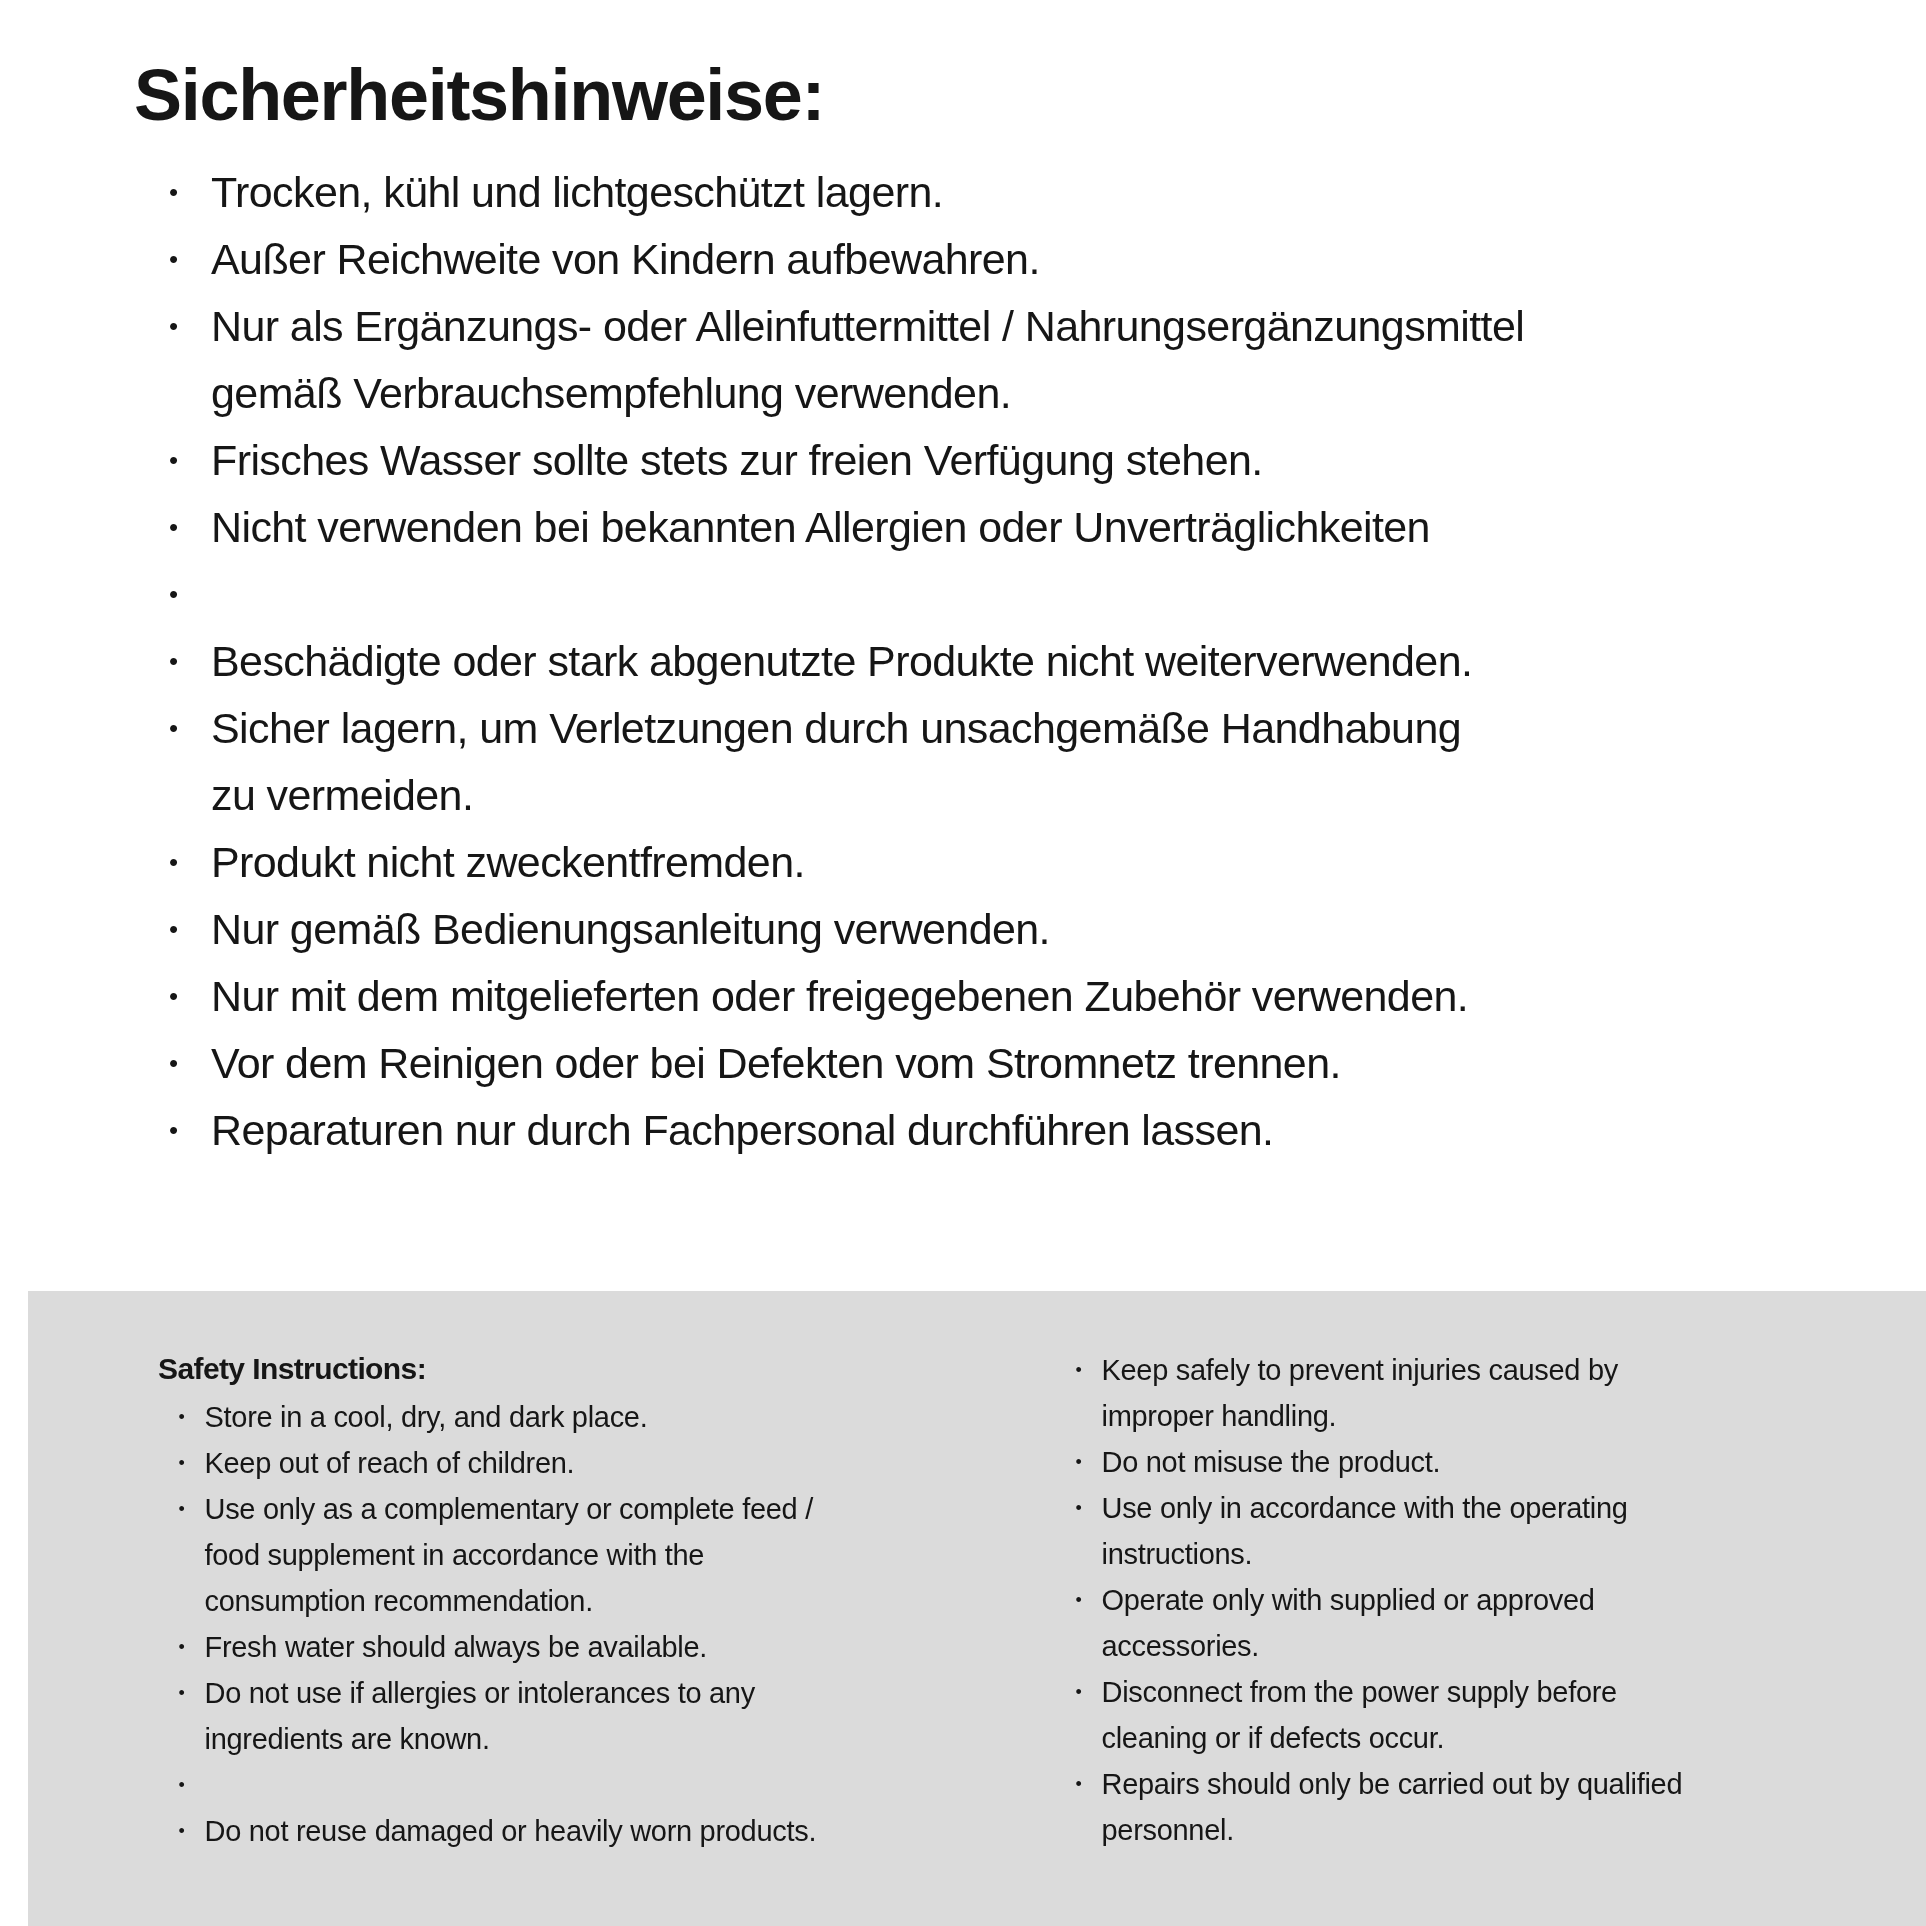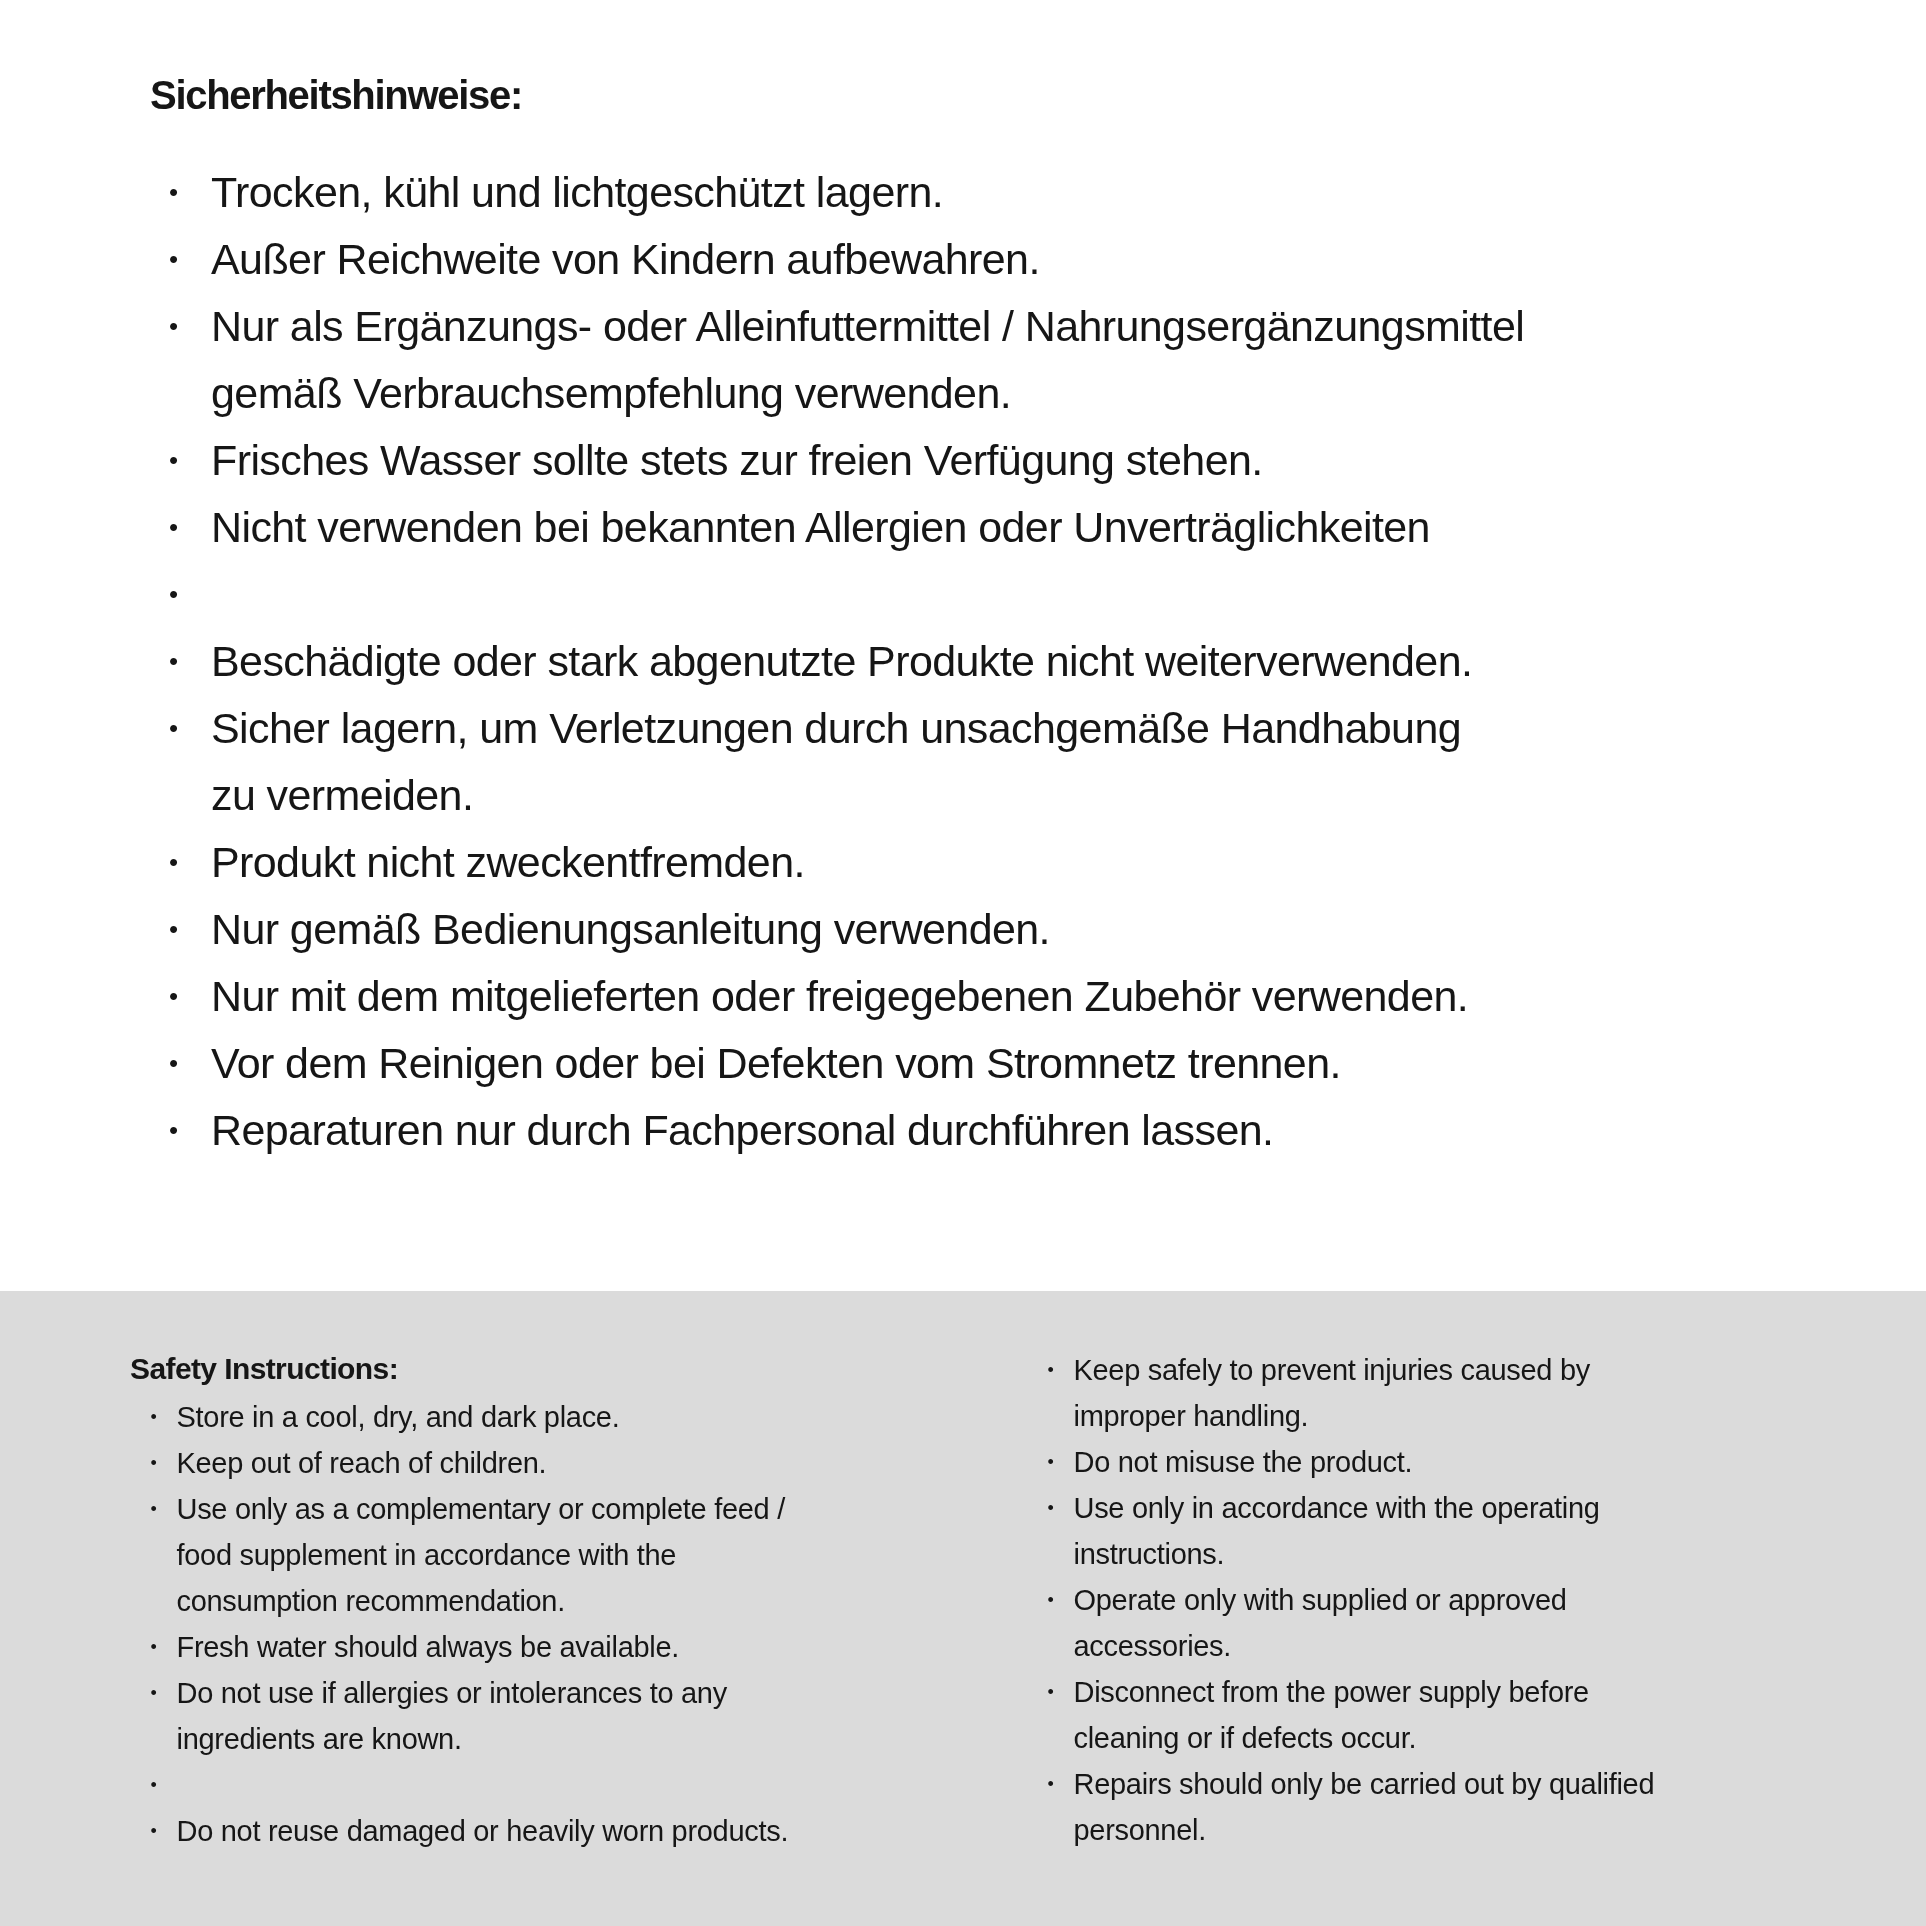--- a/index.html
+++ b/index.html
@@ -11,25 +11,24 @@
     height: 1926px;
     font-family: "Liberation Sans", "DejaVu Sans", sans-serif;
     overflow: hidden;
   }
   .white-section {
     box-sizing: border-box;
     height: 1291px;
     padding: 59px 71px 0 134px;
   }
   .de-title {
-    font-size: 40px;
+    font-size: 72px;
     line-height: 72px;
     font-weight: bold;
     letter-spacing: -1.3px;
-    margin-left: 16px;
   }
   .de-list {
     margin-top: 28px;
     margin-left: 35px;
     font-size: 43px;
     line-height: 67px;
     letter-spacing: -0.6px;
   }
   .de-list .marker {
     flex: 0 0 42px;
@@ -123,21 +122,21 @@
       </div>
       <div class="bullet-item">
         <div class="line"><span class="marker">•</span><span class="txt">Vor dem Reinigen oder bei Defekten vom Stromnetz trennen.</span></div>
       </div>
       <div class="bullet-item">
         <div class="line"><span class="marker">•</span><span class="txt">Reparaturen nur durch Fachpersonal durchführen lassen.</span></div>
       </div>
     </div>
 </div>
 
-<div class="gray-section" style="background: rgb(219, 219, 219);">
+<div class="gray-section" style="background: rgb(219, 219, 219); margin-left: 28px;">
   <div class="col-left">
     <div class="en-title">Safety Instructions:</div>
     <div class="en-list">
         <div class="bullet-item">
           <div class="line"><span class="marker">•</span><span class="txt">Store in a cool, dry, and dark place.</span></div>
         </div>
         <div class="bullet-item">
           <div class="line"><span class="marker">•</span><span class="txt">Keep out of reach of children.</span></div>
         </div>
         <div class="bullet-item">

